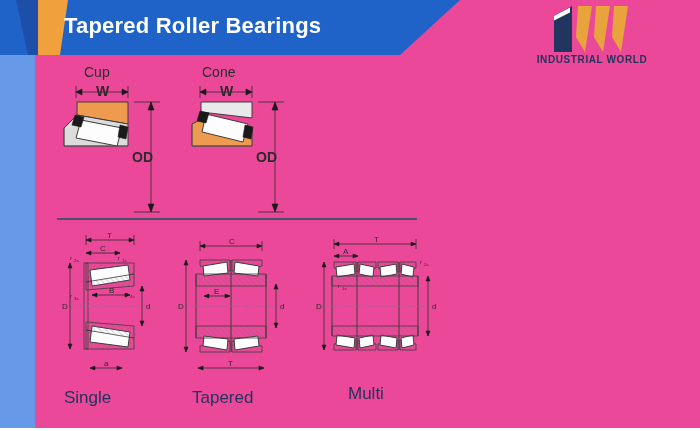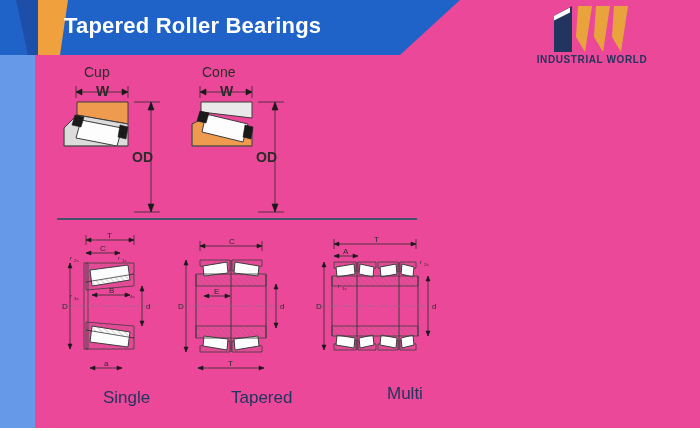--- a/index.html
+++ b/index.html
@@ -45,21 +45,21 @@
 
   
   .left-rail{position:absolute;left:0;top:55px;width:35px;height:376px;background:#6699e8;}
 
   
   .divider{position:absolute;left:57px;top:218px;width:360px;height:2px;background:#44536b;}
 
   
   .fig{position:absolute;}
   .cap{
-    position:absolute;color:#21355e;font-size:17px;white-space:nowrap;margin-left:39px;
+    position:absolute;color:#21355e;font-size:17px;white-space:nowrap;
   }
   .cap-top{
     position:absolute;color:#2b2b2b;font-size:14px;white-space:nowrap;text-align:center;
   }
   svg{display:block;overflow:visible;}
   .ln{stroke:#3c3c3c;stroke-width:1;fill:none;}
   .lnthin{stroke:#5a5a5a;stroke-width:.7;fill:none;}
   .dim{stroke:#2b2b2b;stroke-width:.8;fill:none;}
   .ctr{stroke:#7a7a8a;stroke-width:.6;fill:none;stroke-dasharray:7 2 1.5 2;}
   .gry{fill:#dcdcdc;stroke:#3c3c3c;stroke-width:1;}

